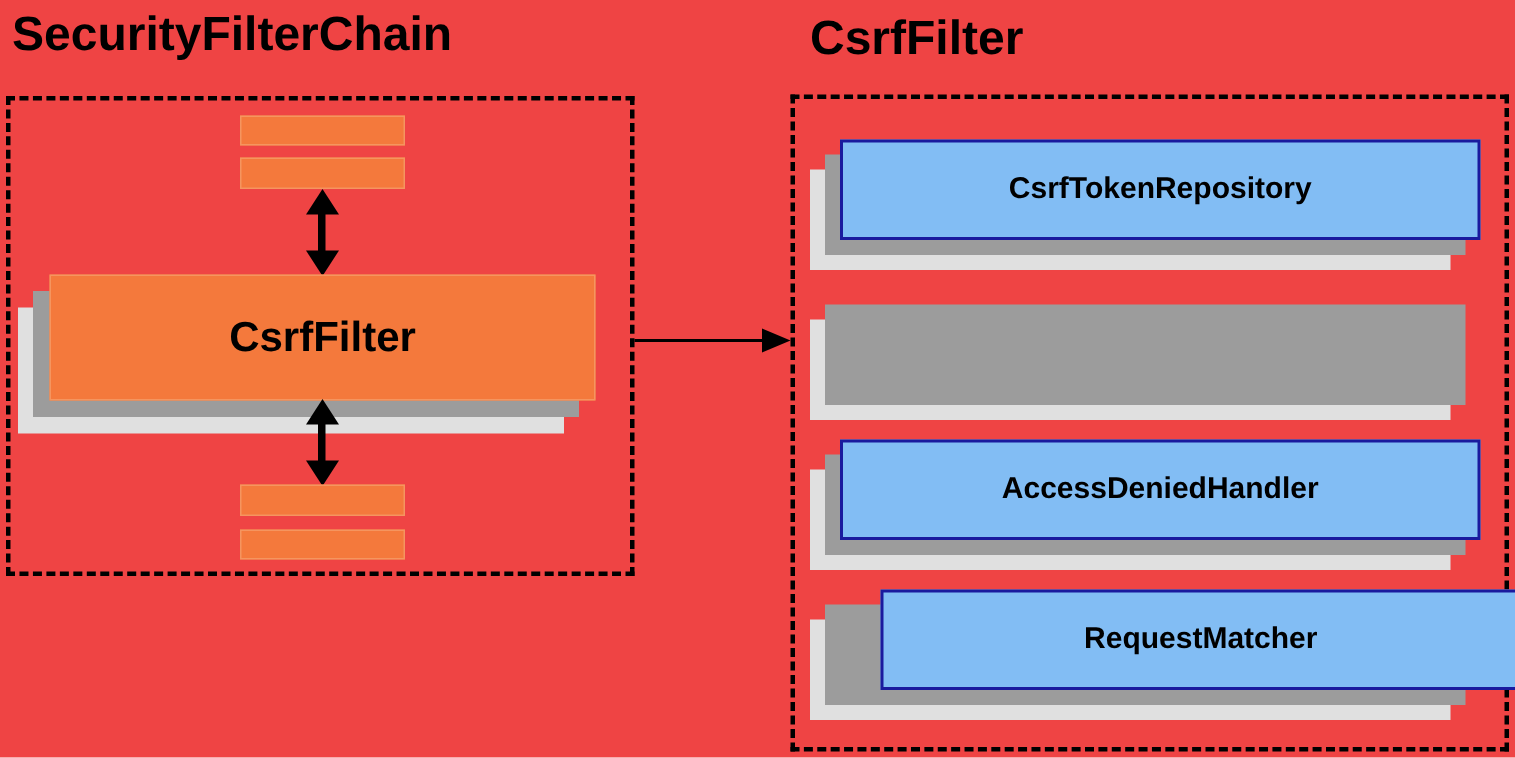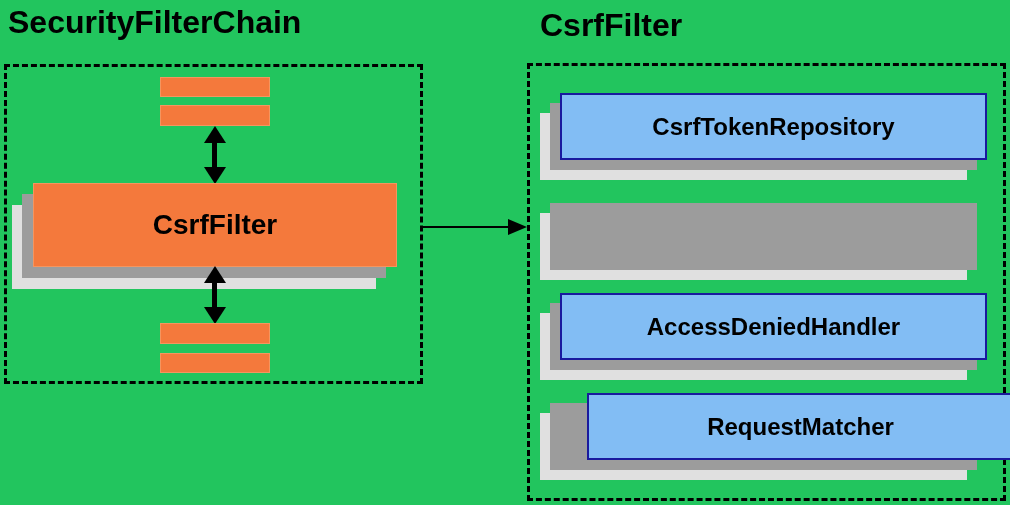--- a/index.html
+++ b/index.html
@@ -6,21 +6,21 @@
     --orange-fill:#f4793c;
     --orange-border:#e2662f;
     --blue-fill:#82bdf4;
     --blue-border:#1a1a9e;
     --shadow-dark:#9c9c9c;
     --shadow-light:#e0e0e0;
     --line:#000000;
   }
   html,body{margin:0;padding:0;background:#ffffff;}
   .canvas{
-    position:relative;width:1010px;height:505px;background:#22c55e;overflow:hidden;
+    position:relative;width:1010px;height:505px;background:#ef4444;overflow:hidden;
     font-family:"Liberation Sans","DejaVu Sans",sans-serif;color:#000;
   }
   .panel-title{
     position:absolute;font-size:32px;font-weight:bold;white-space:nowrap;letter-spacing:0px;
   }
   .dashed-panel{
     position:absolute;border:3px dashed var(--line);box-sizing:border-box;background:transparent;
   }
   .bar{
     position:absolute;width:110px;height:20px;background:var(--orange-fill);
@@ -32,21 +32,21 @@
   .main-box{
     position:absolute;left:33px;top:183px;width:364px;height:84px;
     background:var(--orange-fill);border:1px solid #f5955f;box-sizing:border-box;
     display:flex;align-items:center;justify-content:center;
     font-size:28px;font-weight:bold;
   }
   .blue-box{
     position:absolute;left:560px;width:427px;height:67px;
     background:var(--blue-fill);border:2px solid var(--blue-border);box-sizing:border-box;
     display:flex;align-items:center;justify-content:center;
-    font-size:24px;font-weight:bold;
+    font-size:20px;font-weight:bold;
   }
   .varrow{position:absolute;width:22px;}
   .varrow .vline{position:absolute;left:8px;top:13px;bottom:13px;width:5px;background:var(--line);}
   .varrow .head-up{position:absolute;top:0;left:0;width:0;height:0;
     border-left:11px solid transparent;border-right:11px solid transparent;
     border-bottom:17px solid var(--line);}
   .varrow .head-down{position:absolute;bottom:0;left:0;width:0;height:0;
     border-left:11px solid transparent;border-right:11px solid transparent;
     border-top:17px solid var(--line);}
   .harrow{position:absolute;left:423px;top:219px;width:104px;height:16px;}

